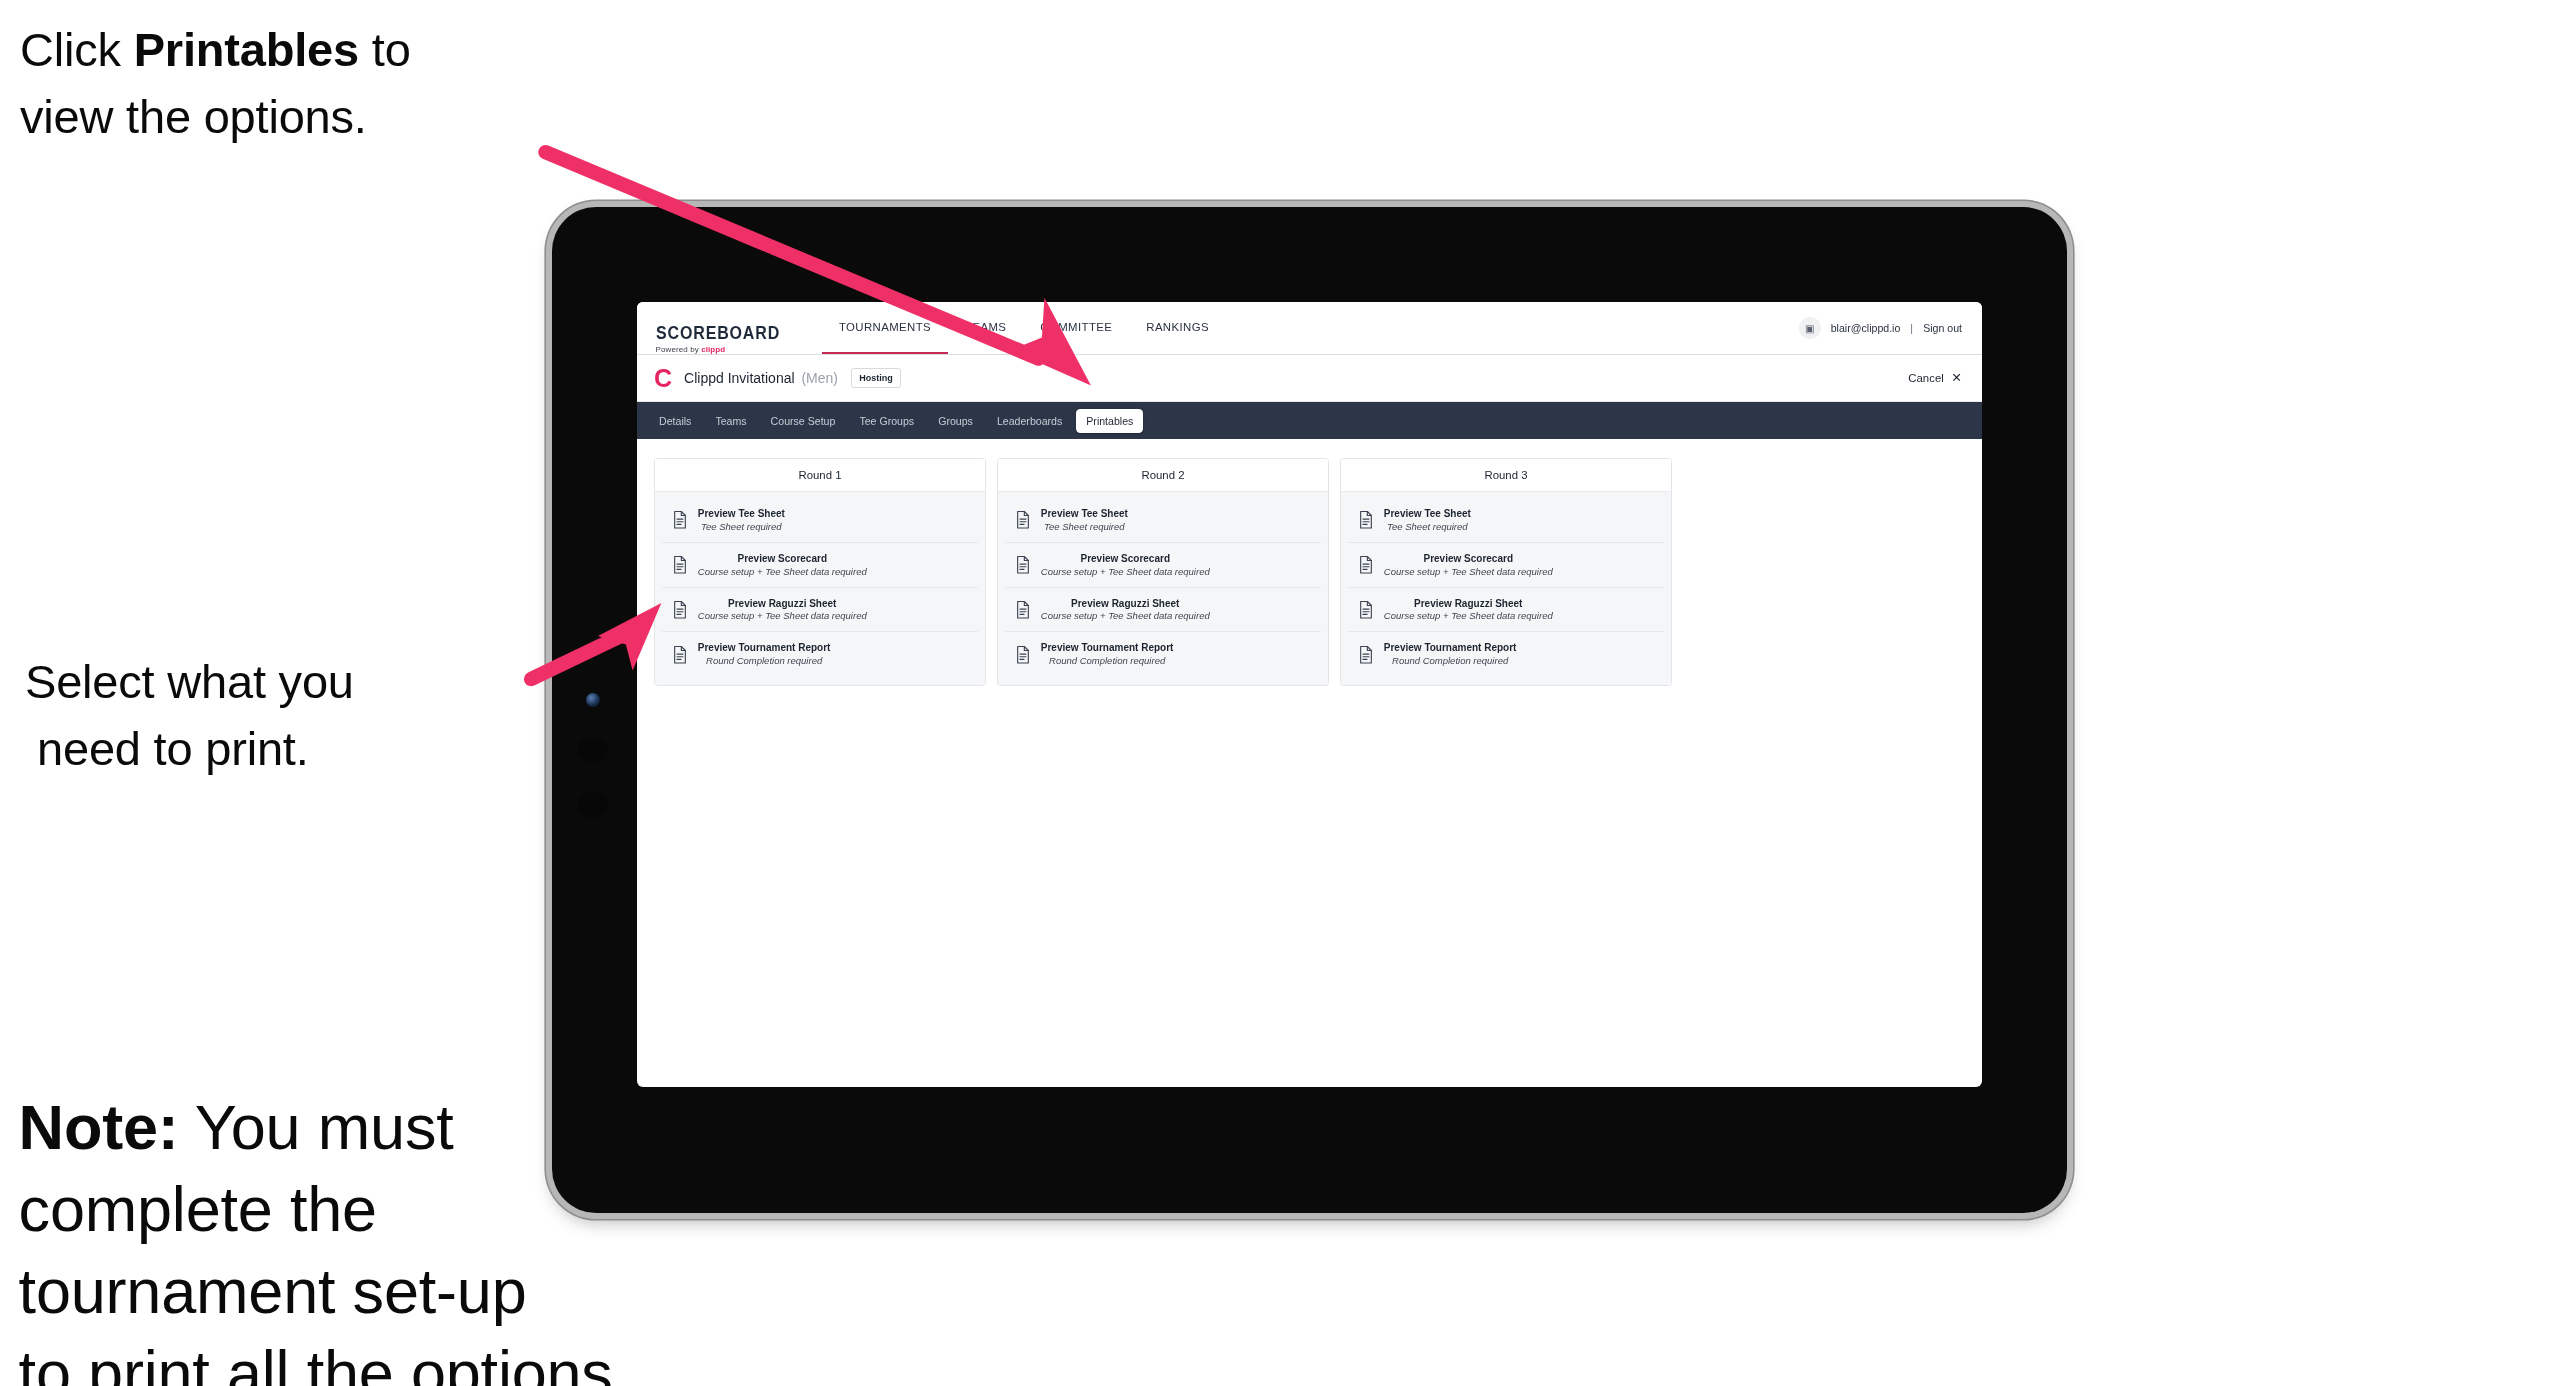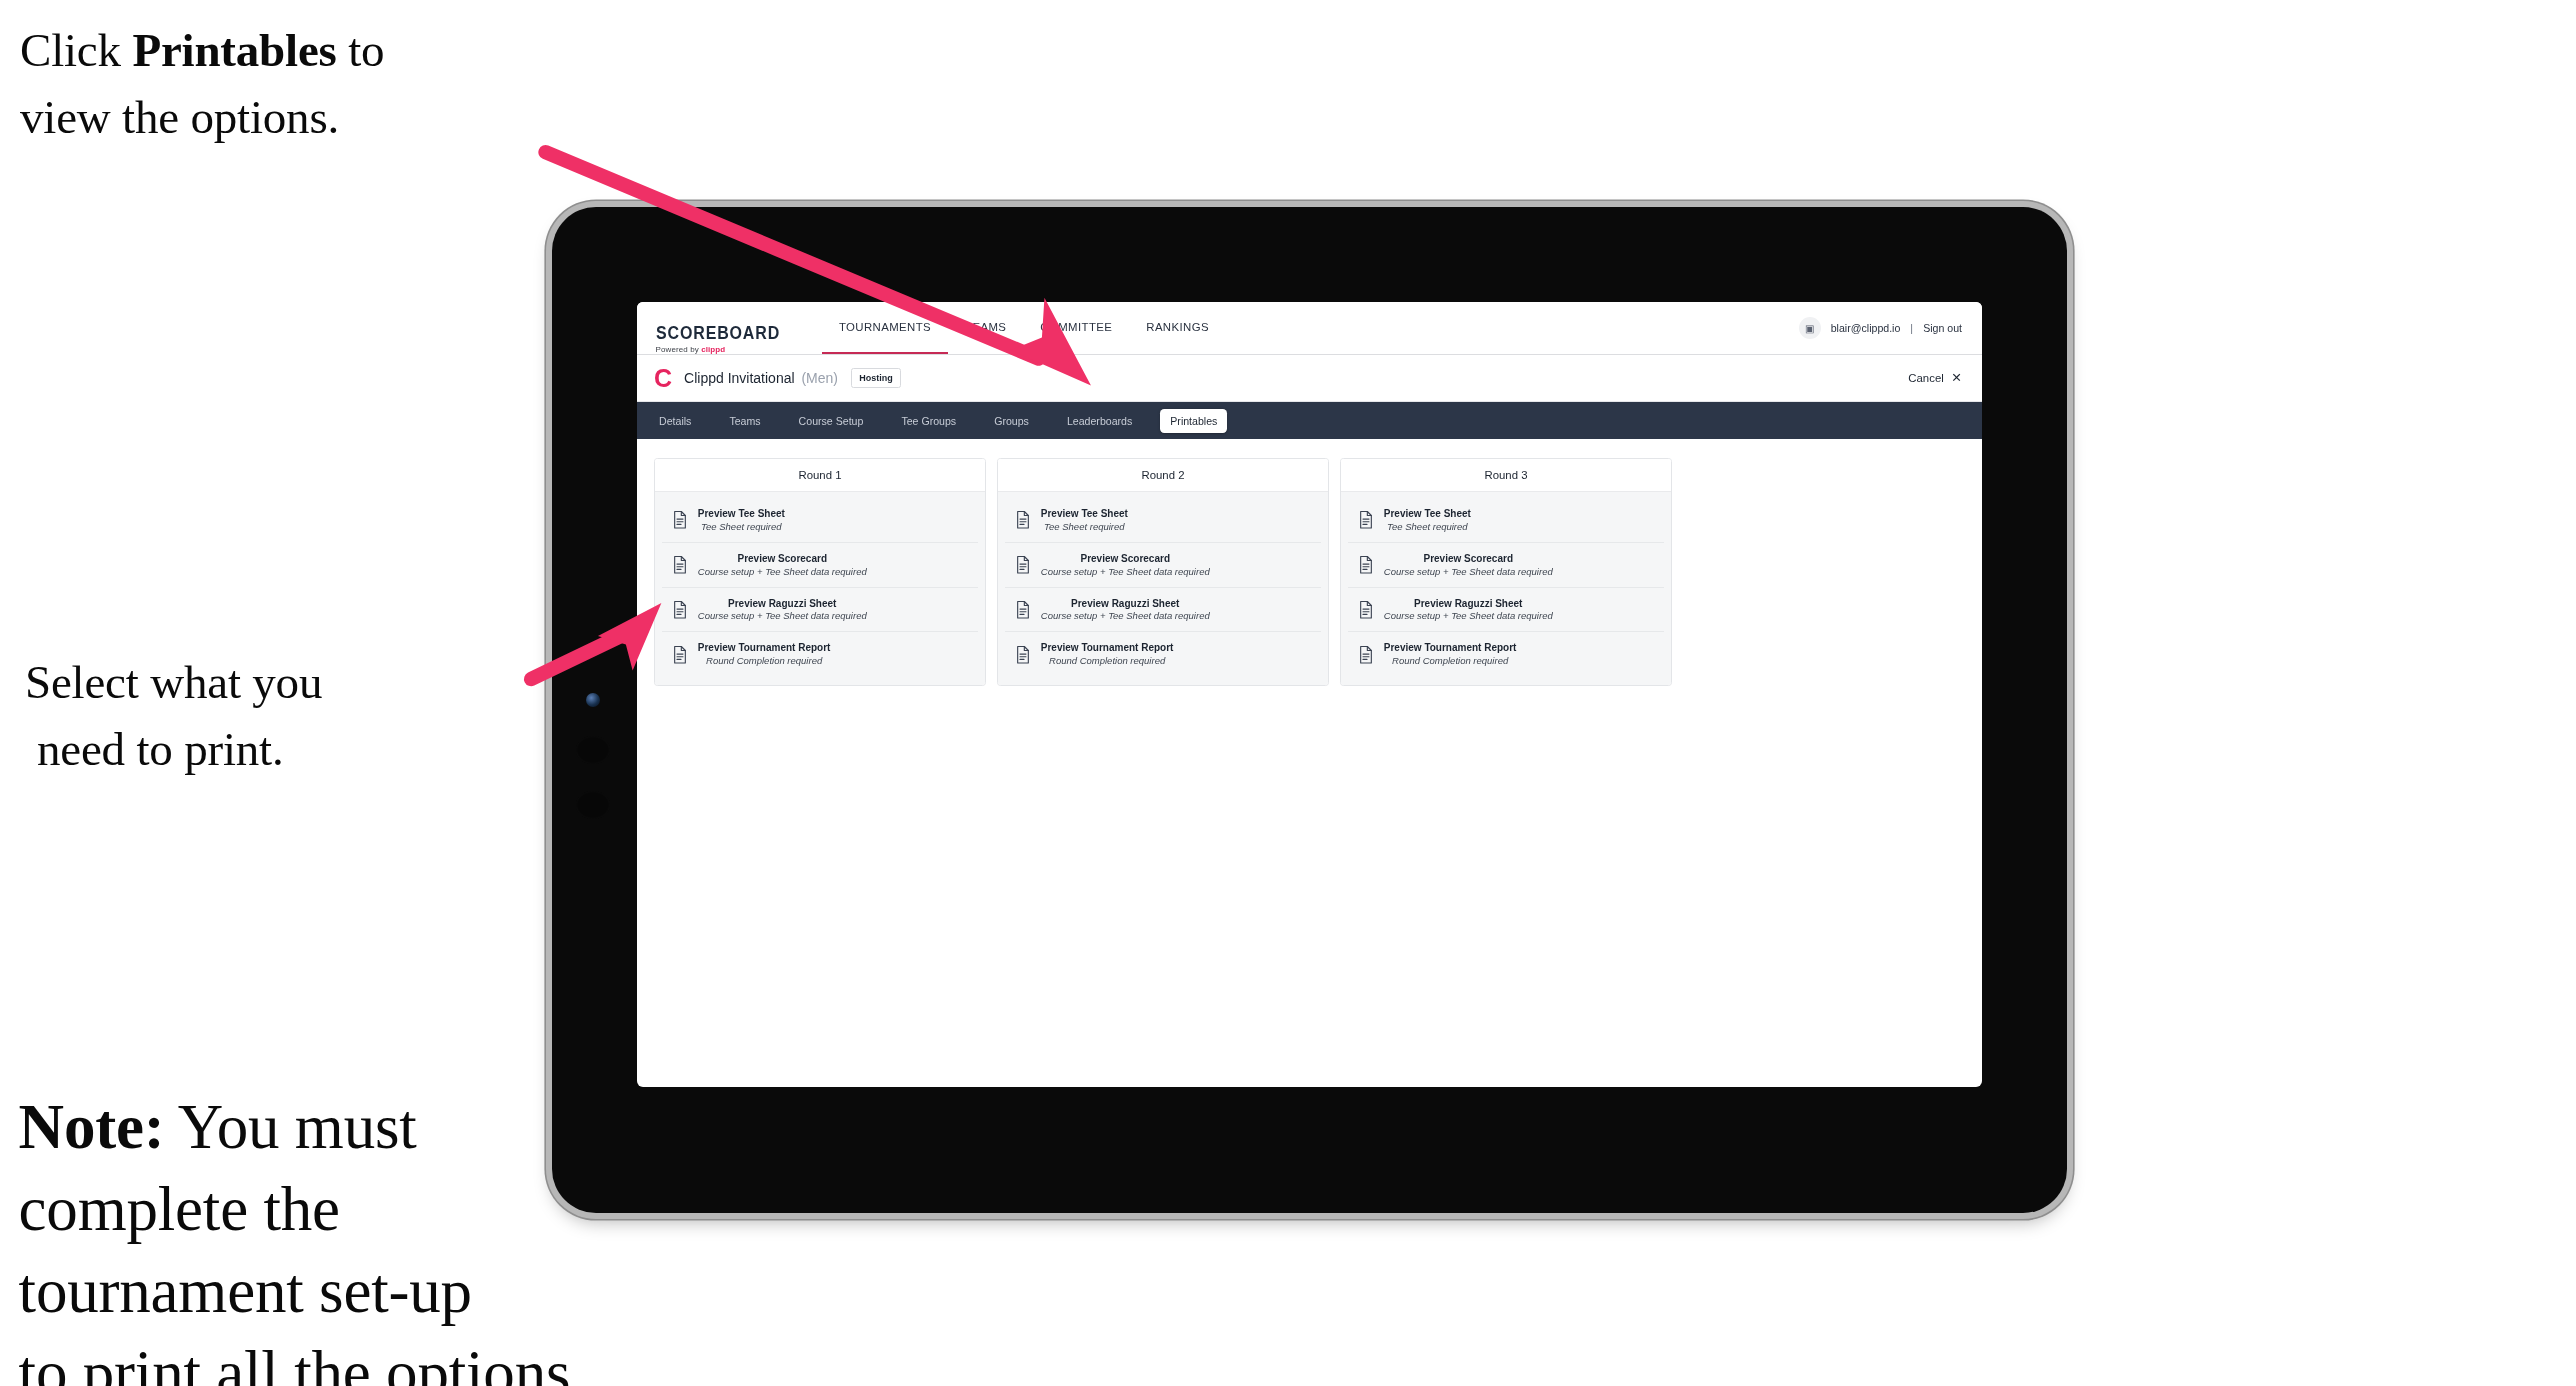--- a/index.html
+++ b/index.html
@@ -10,21 +10,21 @@
     font-family: "Liberation Sans", sans-serif;
     overflow: hidden;
   }
 
   .stage { position: relative; width: 2576px; height: 1386px; background:#fff; }
 
   
   .caption {
     position: absolute;
     color: #0a0a0a;
-    font-family: Liberation Serif, serif;
+    font-family: Liberation Sans, sans-serif;
     font-weight: 400;
     letter-spacing: -0.2px;
   }
   #cap-1 { left: 20px; top: 17px;  width: 592px; font-size: 47px; line-height: 1.42; }
   #cap-2 { left: 25px; top: 649px; width: 524px; font-size: 47px; line-height: 1.42; }
   #cap-3 { left: 18.6px; top: 1087px; width: 677px; font-size: 63px; line-height: 1.30; }
   .caption b { font-weight: 700; }
   .cap-indent { display:block; padding-left: 12px; }
 
   
@@ -121,21 +121,21 @@
   }
   .cancel-wrap {
     margin-left: auto; display: flex; align-items: center; gap: 7.6px;
     font-size: 11.4px; color: #1c2430; cursor: pointer;
   }
   .x-glyph { font-size: 12.7px; color:#1c2430; line-height:1; }
 
   
   .subtabs {
     height: 37px; background: #2c3648;
-    display: flex; align-items: center; padding-left: 12px; gap: 18px;
+    display: flex; align-items: center; padding-left: 12px; gap: 4px;
   }
   .subtab {
     padding: 6px 10px; border-radius: 4.2px;
     font-size: 10.6px; color: #c7ccd6; cursor: pointer; white-space: nowrap;
   }
   .subtab.active {
     background: #ffffff; color: #1c2430; font-weight: 400;
     box-shadow: 0 0.8px 2.5px rgba(0,0,0,0.28);
   }
 

